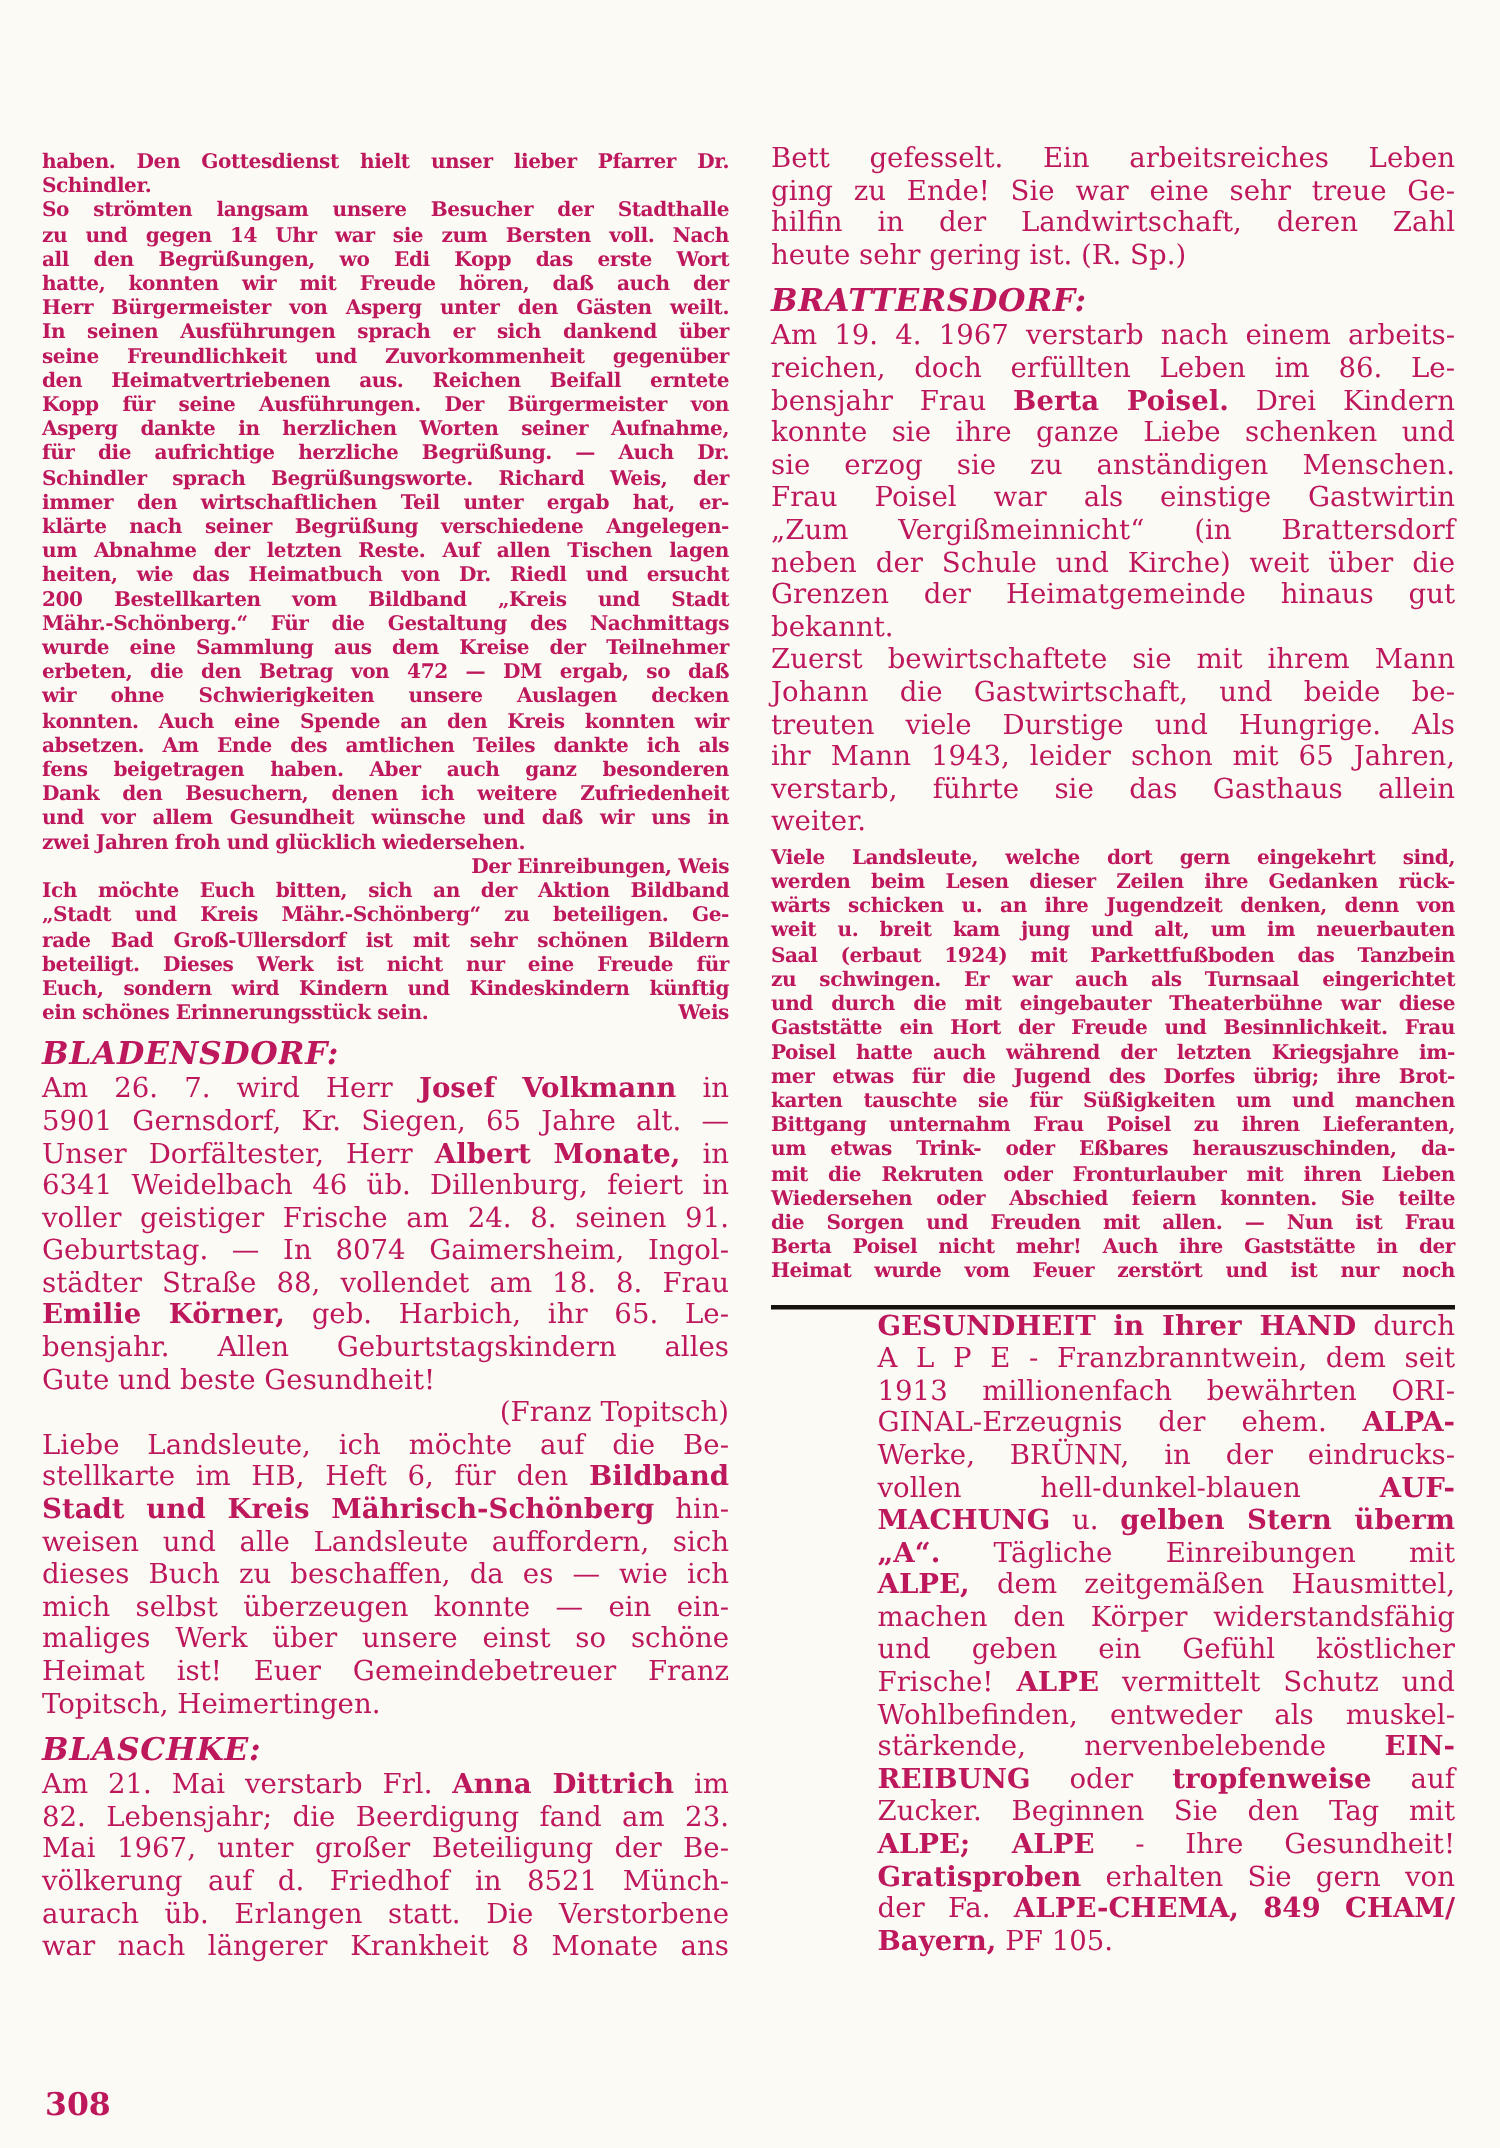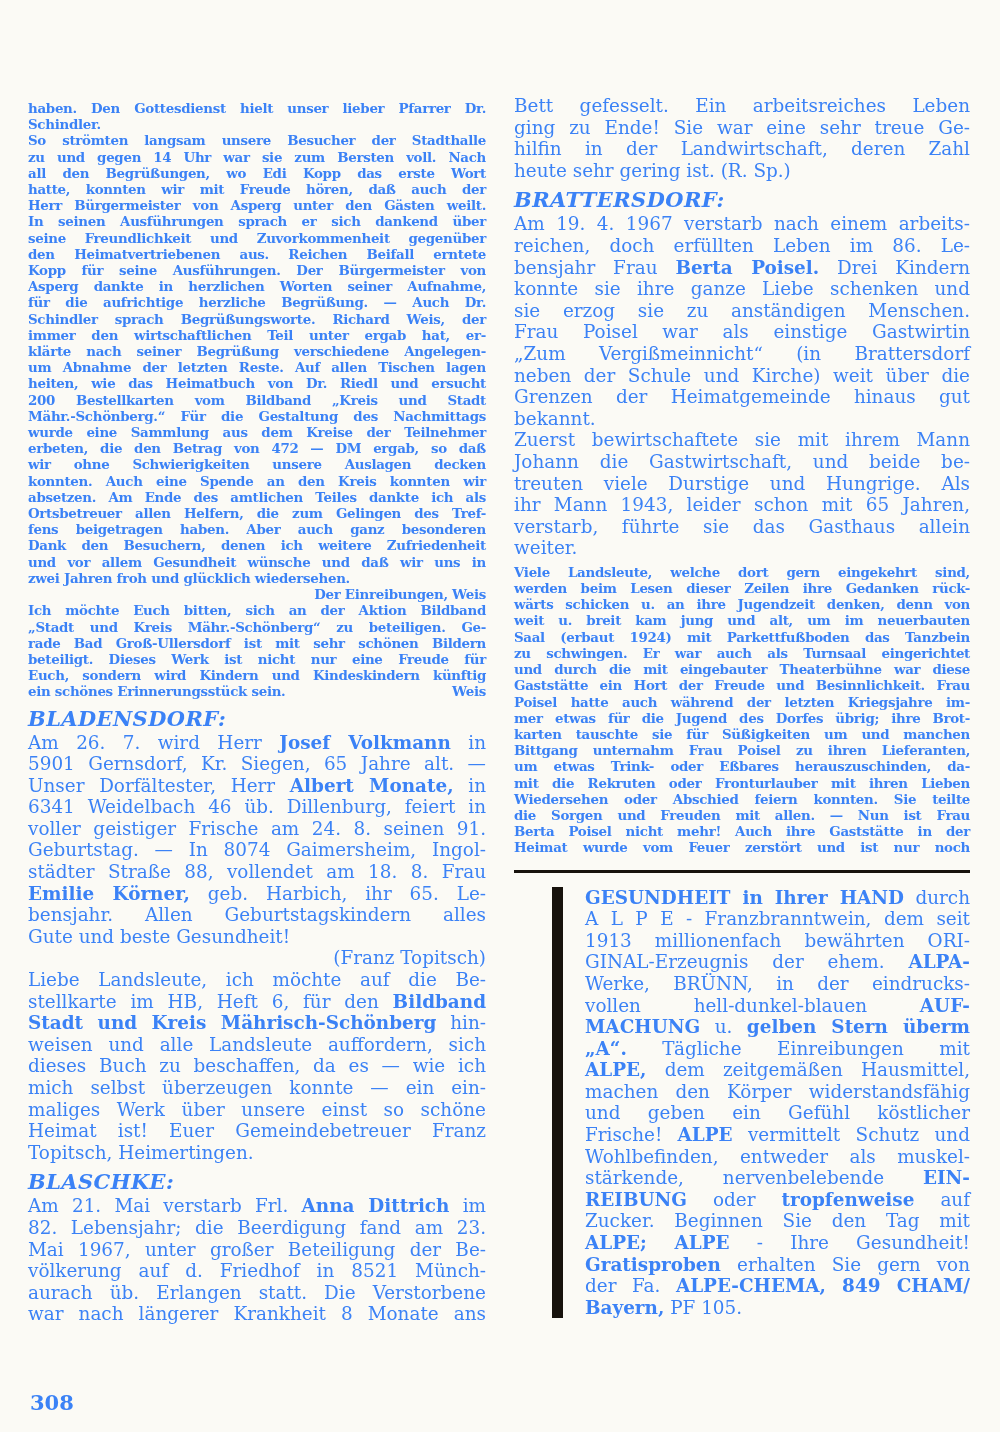--- a/index.html
+++ b/index.html
@@ -1,19 +1,19 @@
 <!DOCTYPE html>
 <html><head>
 <meta charset="utf-8">
 <style>
   html,body{margin:0;padding:0;}
   body{background:#fbfaf5;}
   .page{
     position:relative;width:1000px;height:1432px;
-    background:#fbfaf5;color:#3b82f6;
+    background:#fbfaf5;color:#be185d;
     font-family:"DejaVu Serif",serif;
     overflow:hidden;
   }
   .col{position:absolute;top:95px;}
   #col-left{left:28px;width:458px;}
   #col-right{left:514px;width:456px;}
   .line{text-align:justify;text-align-last:justify;}
   .line.al{text-align-last:left;}
   .line.ar{text-align:right;text-align-last:right;}
   .line.split{display:flex;justify-content:space-between;text-align:right;text-align-last:left;}
@@ -23,21 +23,21 @@
   }
   .block.body .line,.ad .line{font-size:18.4px;line-height:21.6px;}
   .b{font-weight:700;}
   .head{
     font-size:21px;font-weight:700;letter-spacing:0.4px;
     line-height:23px;margin-top:7px;margin-bottom:2px;
     text-align:left;
     font-style:italic;
   }
   .rule{height:3px;background:#17120c;margin-top:14px;}
-  .ad{display:flex;margin-top:14px;margin-left:38px;}
+  .ad{display:flex;margin-top:1px;margin-left:38px;align-items:flex-end;}
   .ad-bar{width:11px;background:#17120c;flex:none;}
   .ad-content{margin-left:22px;width:385px;}
   #page-number{position:absolute;left:30px;top:1390px;font-size:21px;font-weight:700;}
 </style>
 </head>
 <body>
 
 <div class="page">
   <div id="col-left" class="col">
       <div class="block small">
@@ -59,21 +59,20 @@
         <div class="line">klärte nach seiner Begrüßung verschiedene Angelegen-</div>
         <div class="line">um Abnahme der letzten Reste. Auf allen Tischen lagen</div>
         <div class="line">heiten, wie das Heimatbuch von Dr. Riedl und ersucht</div>
         <div class="line">200 Bestellkarten vom Bildband „Kreis und Stadt</div>
         <div class="line">Mähr.-Schönberg.“ Für die Gestaltung des Nachmittags</div>
         <div class="line">wurde eine Sammlung aus dem Kreise der Teilnehmer</div>
         <div class="line">erbeten, die den Betrag von 472 — DM ergab, so daß</div>
         <div class="line">wir ohne Schwierigkeiten unsere Auslagen decken</div>
         <div class="line">konnten. Auch eine Spende an den Kreis konnten wir</div>
         <div class="line">absetzen. Am Ende des amtlichen Teiles dankte ich als</div>
-        <div class="line">Ortsbetreuer allen Helfern, die zum Gelingen des Tref-</div>
         <div class="line">fens beigetragen haben. Aber auch ganz besonderen</div>
         <div class="line">Dank den Besuchern, denen ich weitere Zufriedenheit</div>
         <div class="line">und vor allem Gesundheit wünsche und daß wir uns in</div>
         <div class="line al">zwei Jahren froh und glücklich wiedersehen.</div>
         <div class="line ar">Der Einreibungen, Weis</div>
         <div class="line">Ich möchte Euch bitten, sich an der Aktion Bildband</div>
         <div class="line">„Stadt und Kreis Mähr.-Schönberg“ zu beteiligen. Ge-</div>
         <div class="line">rade Bad Groß-Ullersdorf ist mit sehr schönen Bildern</div>
         <div class="line">beteiligt. Dieses Werk ist nicht nur eine Freude für</div>
         <div class="line">Euch, sondern wird Kindern und Kindeskindern künftig</div>

